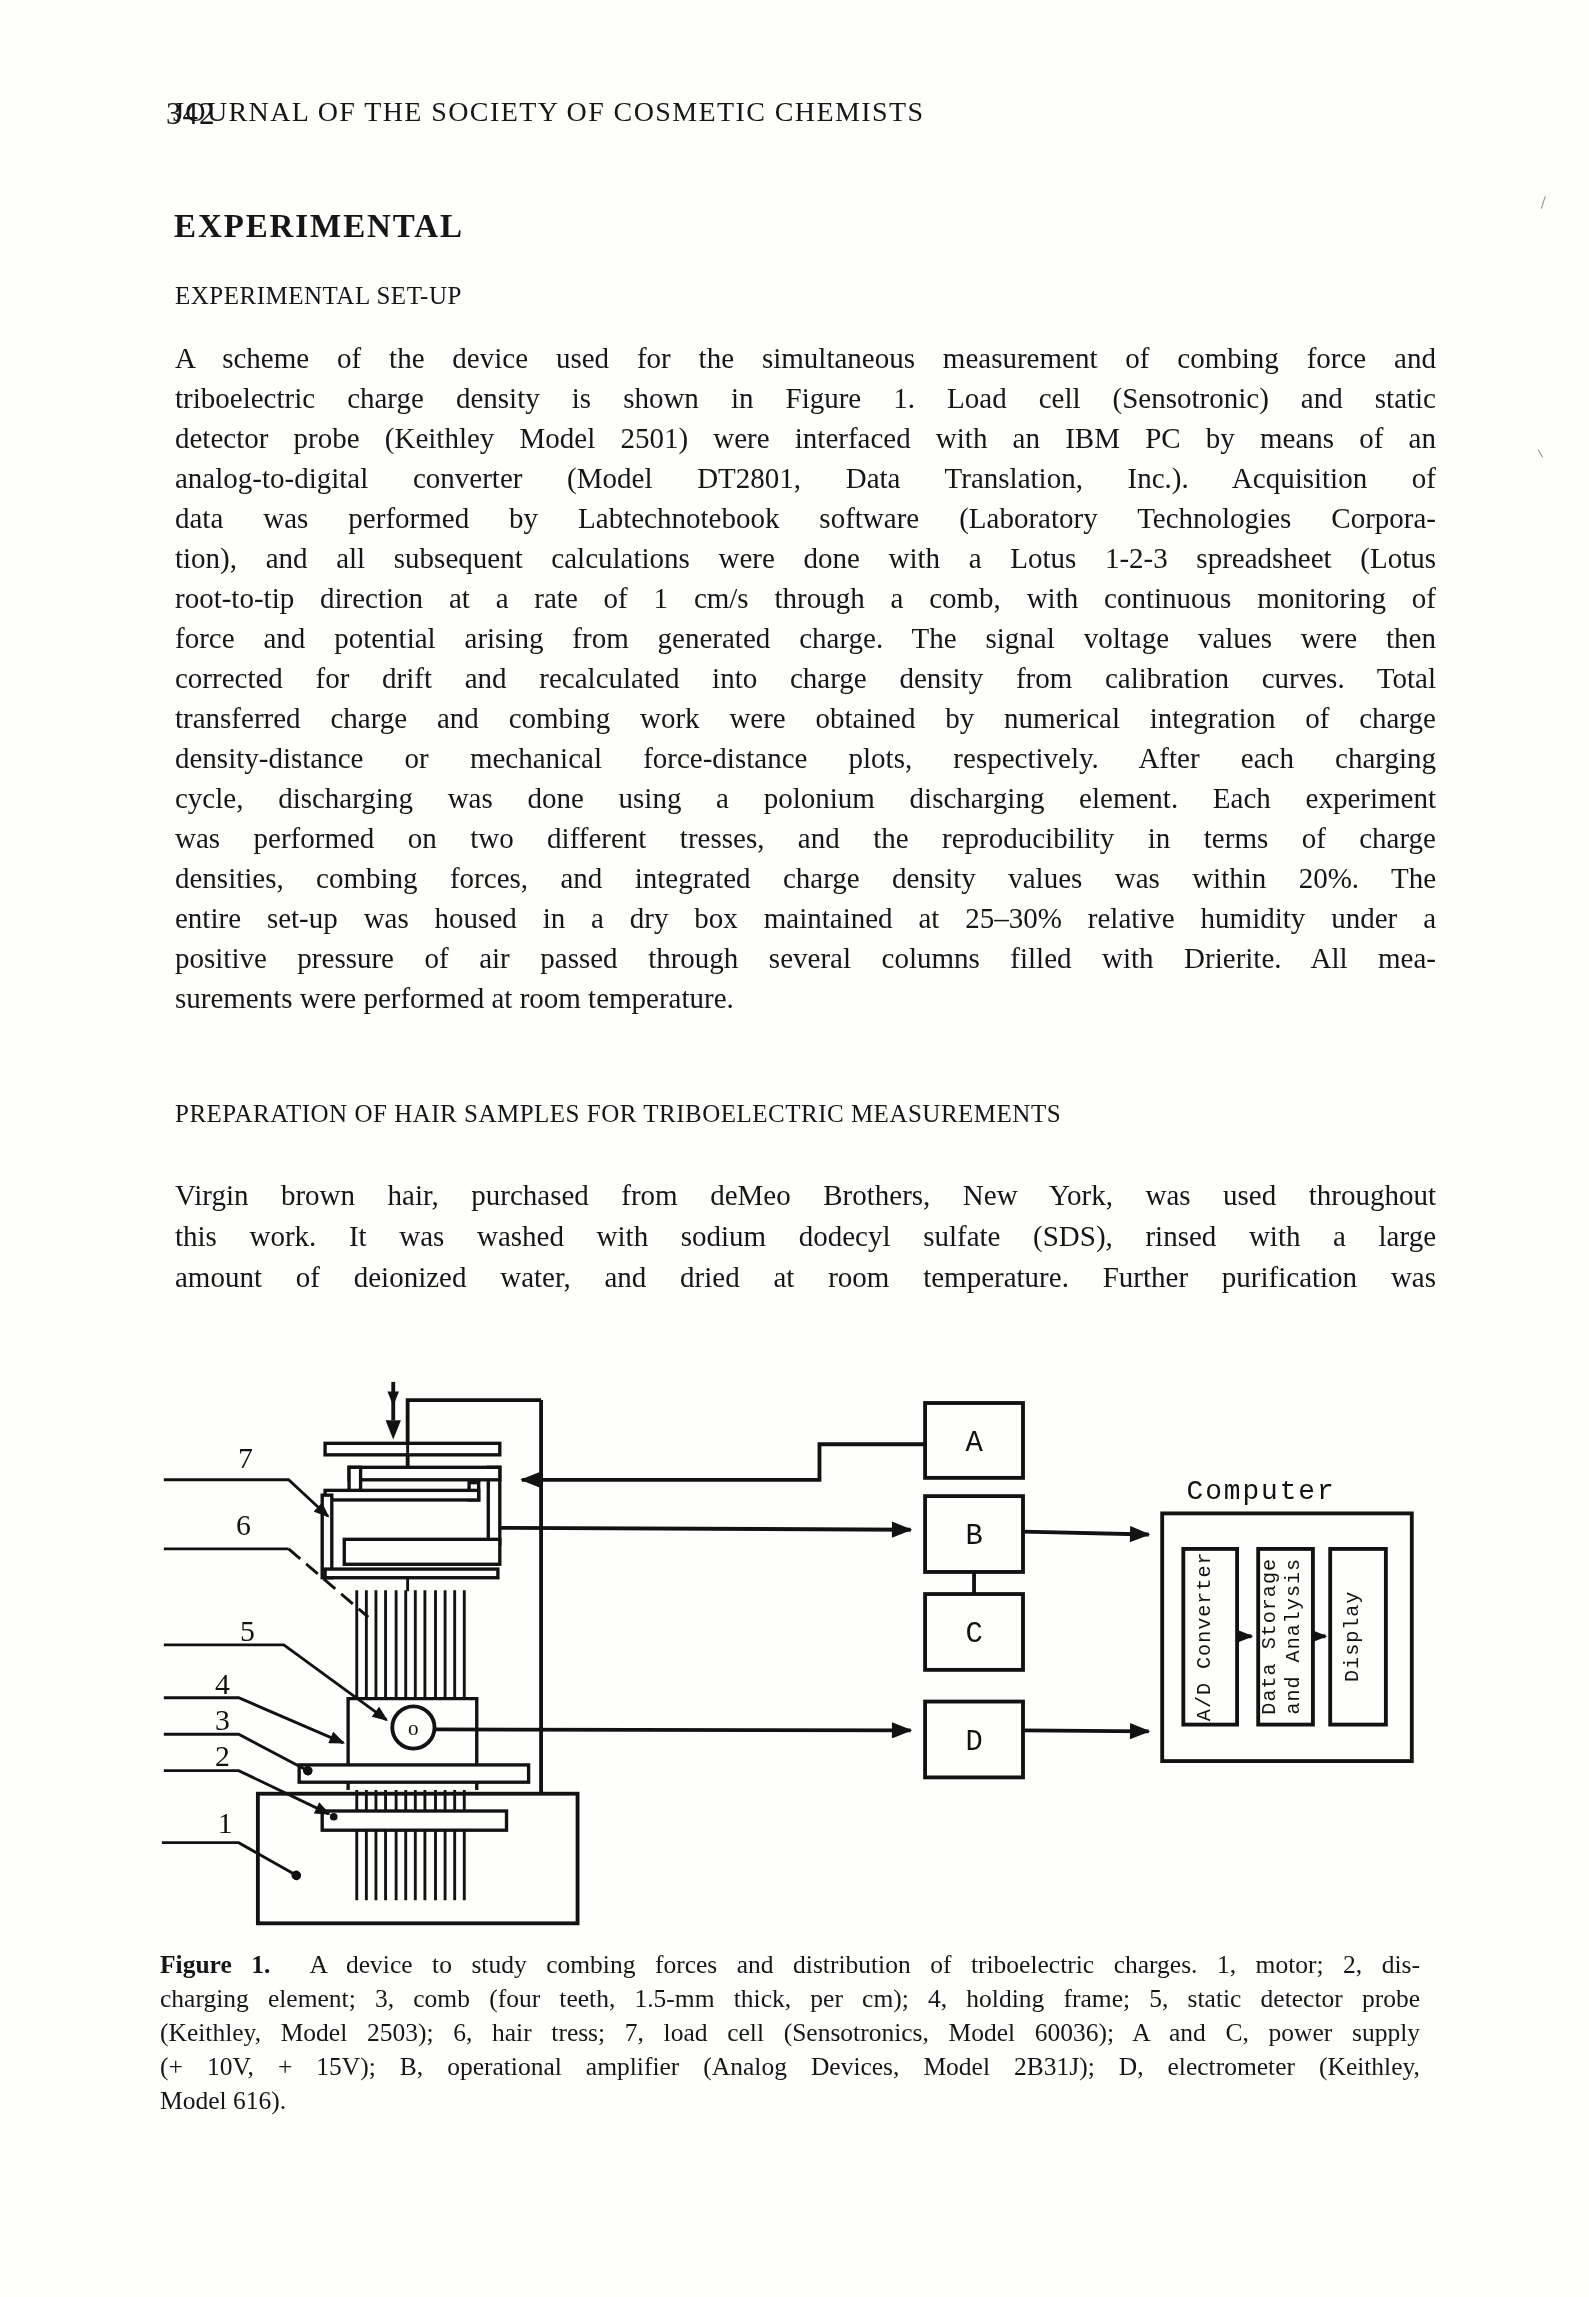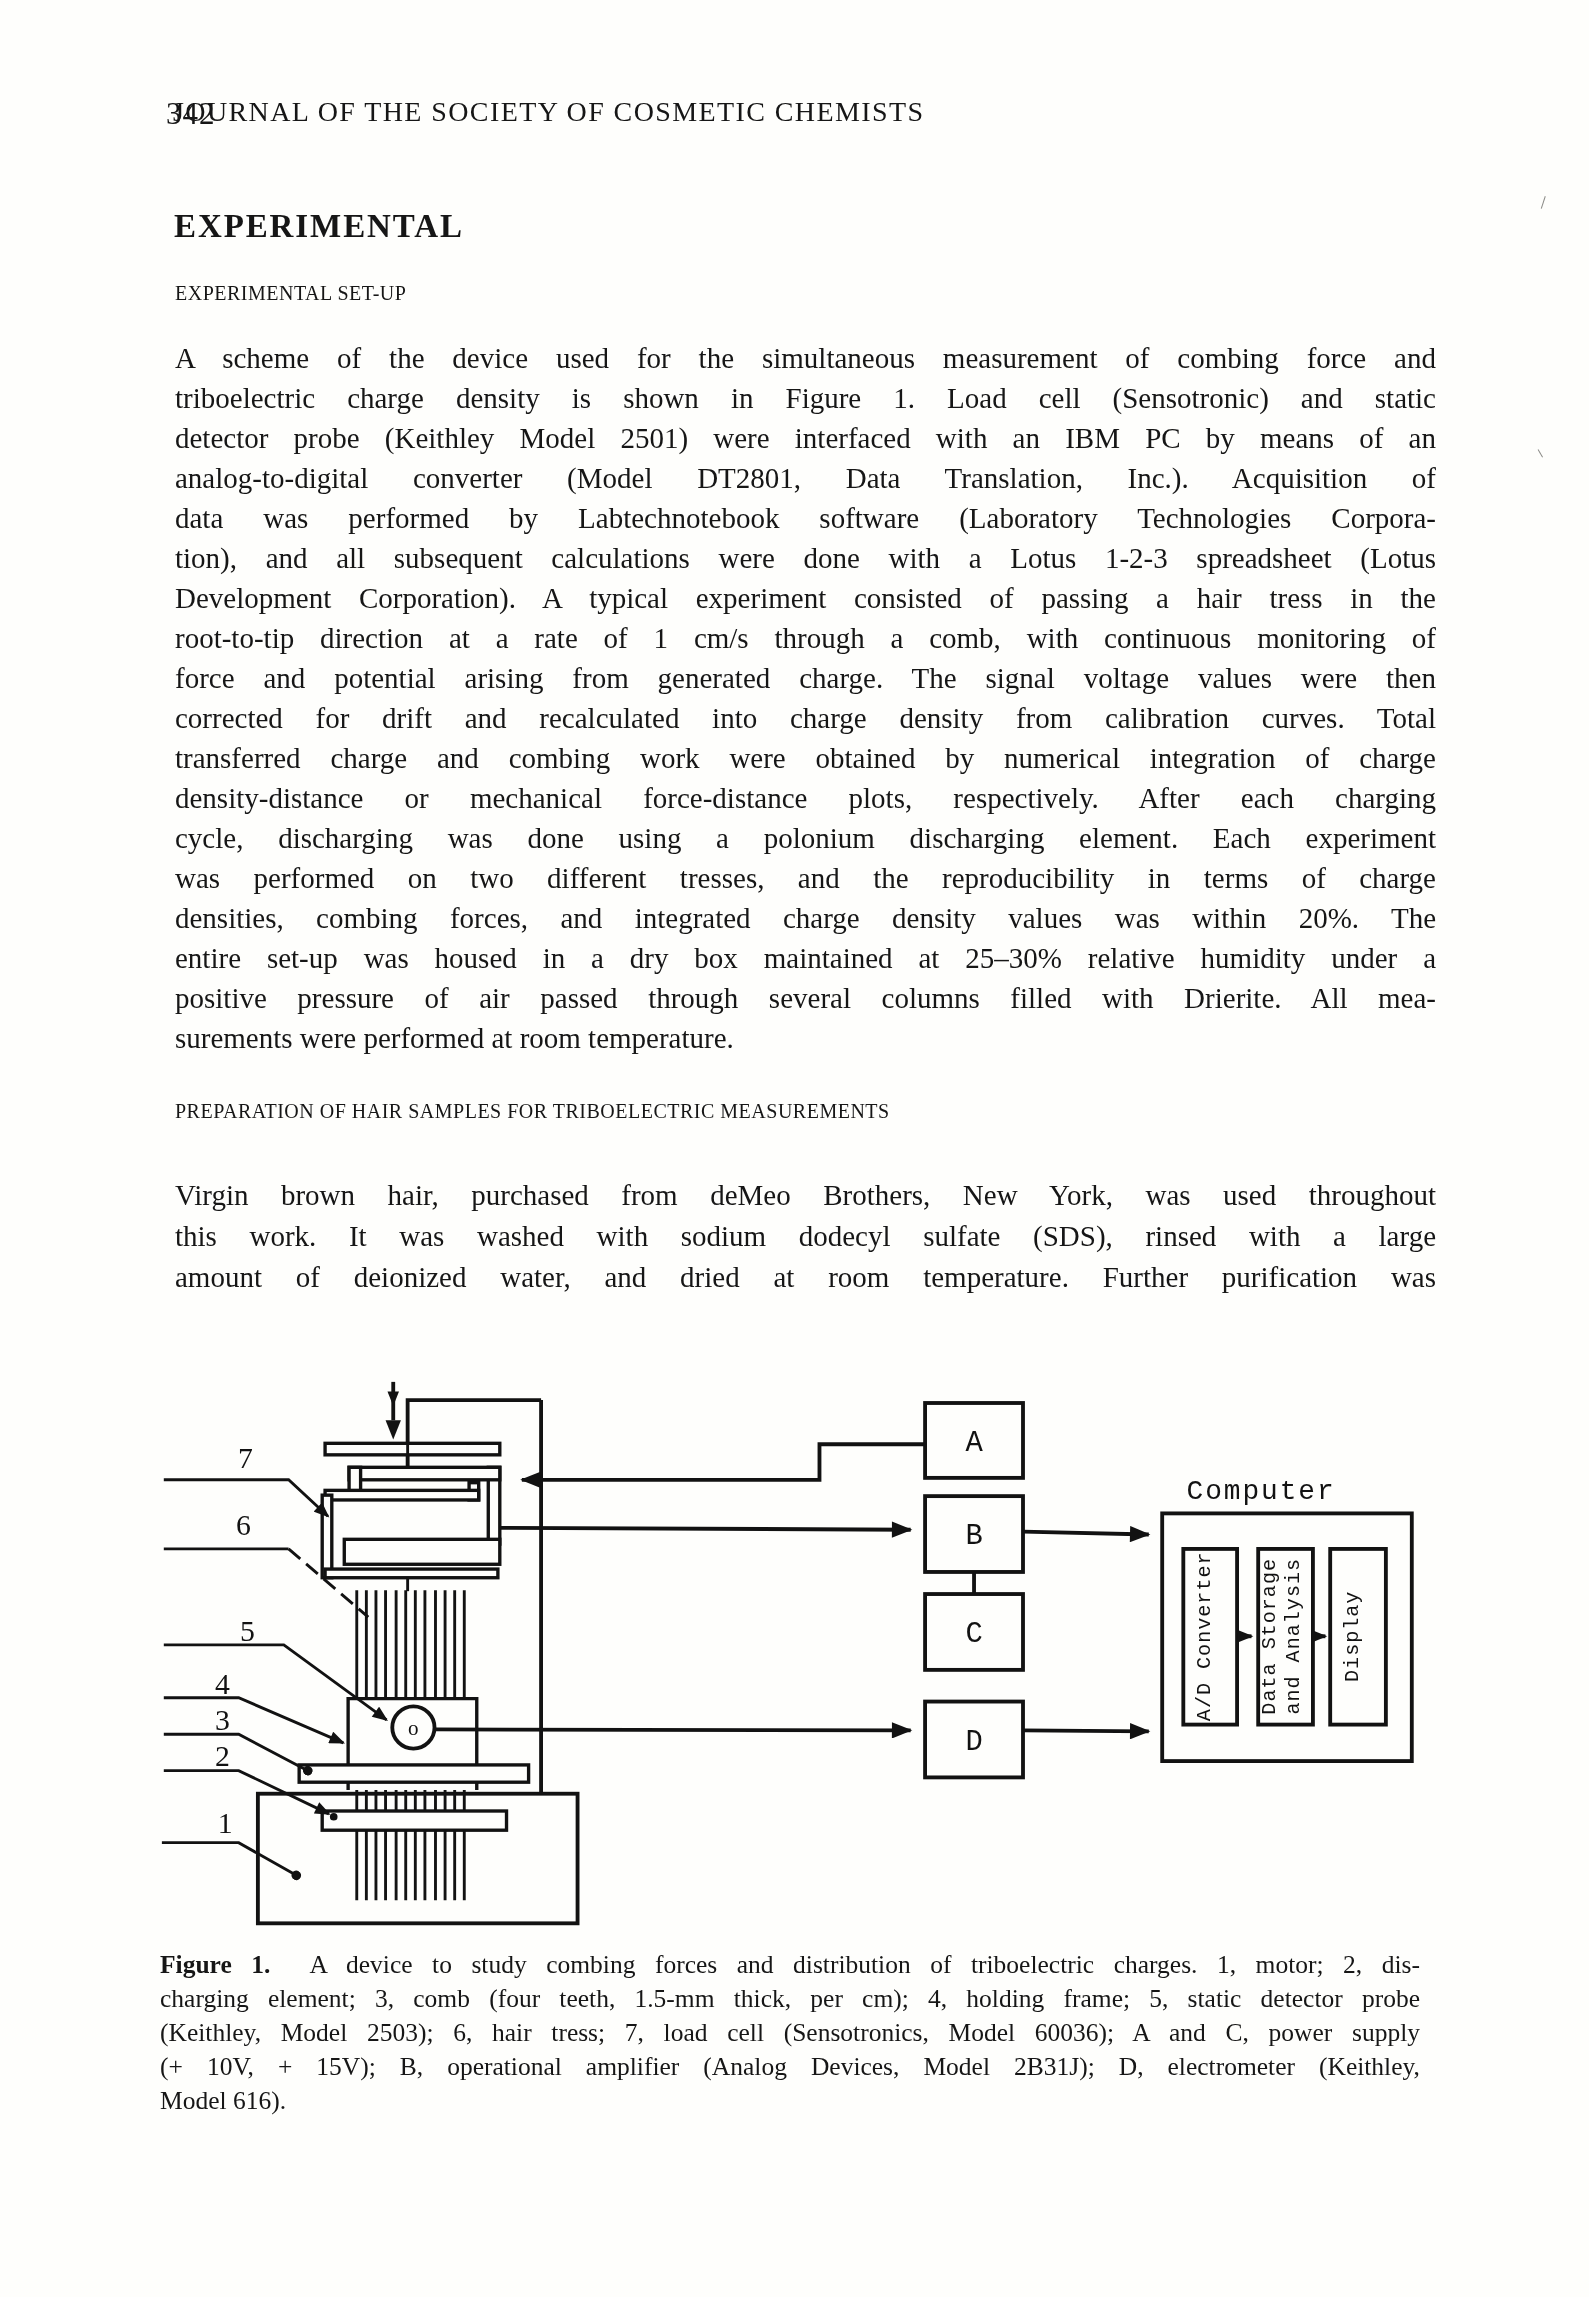--- a/index.html
+++ b/index.html
@@ -5,21 +5,21 @@
   html,body{margin:0;padding:0;background:#e8e8e4;}
   .page{
     position:relative; width:1590px; height:2297px; background:#fefefc;
     font-family:"Liberation Serif", serif; color:#161616; margin:0 auto;
     overflow:hidden;
   }
   .pagenum{position:absolute; left:166px; top:96px; font-size:31px; letter-spacing:1px;}
   .jtitle{position:absolute; left:173px; top:96px; width:1263px; text-align:left;
     font-size:28px; letter-spacing:1.4px; white-space:nowrap;}
   .h1{position:absolute; left:174px; top:208px; font-size:33px; font-weight:bold; letter-spacing:1.9px;}
-  .h2{position:absolute; left:175px; font-size:20px; letter-spacing:0.5px; white-space:nowrap;}
+  .h2{position:absolute; left:175px; font-size:25px; letter-spacing:0.5px; white-space:nowrap;}
   .h2.setup{top:282px;}
   .h2.prep{top:1100px;}
   .block{position:absolute; left:175px; width:1261px; font-size:29px;}
   .block .line{text-align:justify; text-align-last:justify; white-space:normal; height:40px; overflow:visible;}
   .block1{top:338px; line-height:40px;}
   .block1 .line:last-child{text-align-last:left;}
   .block2{top:1175px; line-height:41px;}
   .block2 .line{height:41px;}
   .caption{position:absolute; left:160px; top:1948px; width:1260px; font-size:25.5px; line-height:34px;}
   .caption .capline{text-align:justify; text-align-last:justify;}
@@ -53,21 +53,20 @@
   <div class="h1">EXPERIMENTAL</div>
 
   <div class="h2 setup">EXPERIMENTAL SET-UP</div>
   <div class="block block1">
       <div class="line">A scheme of the device used for the simultaneous measurement of combing force and</div>
       <div class="line">triboelectric charge density is shown in Figure 1. Load cell (Sensotronic) and static</div>
       <div class="line">detector probe (Keithley Model 2501) were interfaced with an IBM PC by means of an</div>
       <div class="line">analog-to-digital converter (Model DT2801, Data Translation, Inc.). Acquisition of</div>
       <div class="line">data was performed by Labtechnotebook software (Laboratory Technologies Corpora-</div>
       <div class="line">tion), and all subsequent calculations were done with a Lotus 1-2-3 spreadsheet (Lotus</div>
-      <div class="line">Development Corporation). A typical experiment consisted of passing a hair tress in the</div>
       <div class="line">root-to-tip direction at a rate of 1 cm/s through a comb, with continuous monitoring of</div>
       <div class="line">force and potential arising from generated charge. The signal voltage values were then</div>
       <div class="line">corrected for drift and recalculated into charge density from calibration curves. Total</div>
       <div class="line">transferred charge and combing work were obtained by numerical integration of charge</div>
       <div class="line">density-distance or mechanical force-distance plots, respectively. After each charging</div>
       <div class="line">cycle, discharging was done using a polonium discharging element. Each experiment</div>
       <div class="line">was performed on two different tresses, and the reproducibility in terms of charge</div>
       <div class="line">densities, combing forces, and integrated charge density values was within 20%. The</div>
       <div class="line">entire set-up was housed in a dry box maintained at 25–30% relative humidity under a</div>
       <div class="line">positive pressure of air passed through several columns filled with Drierite. All mea-</div>

